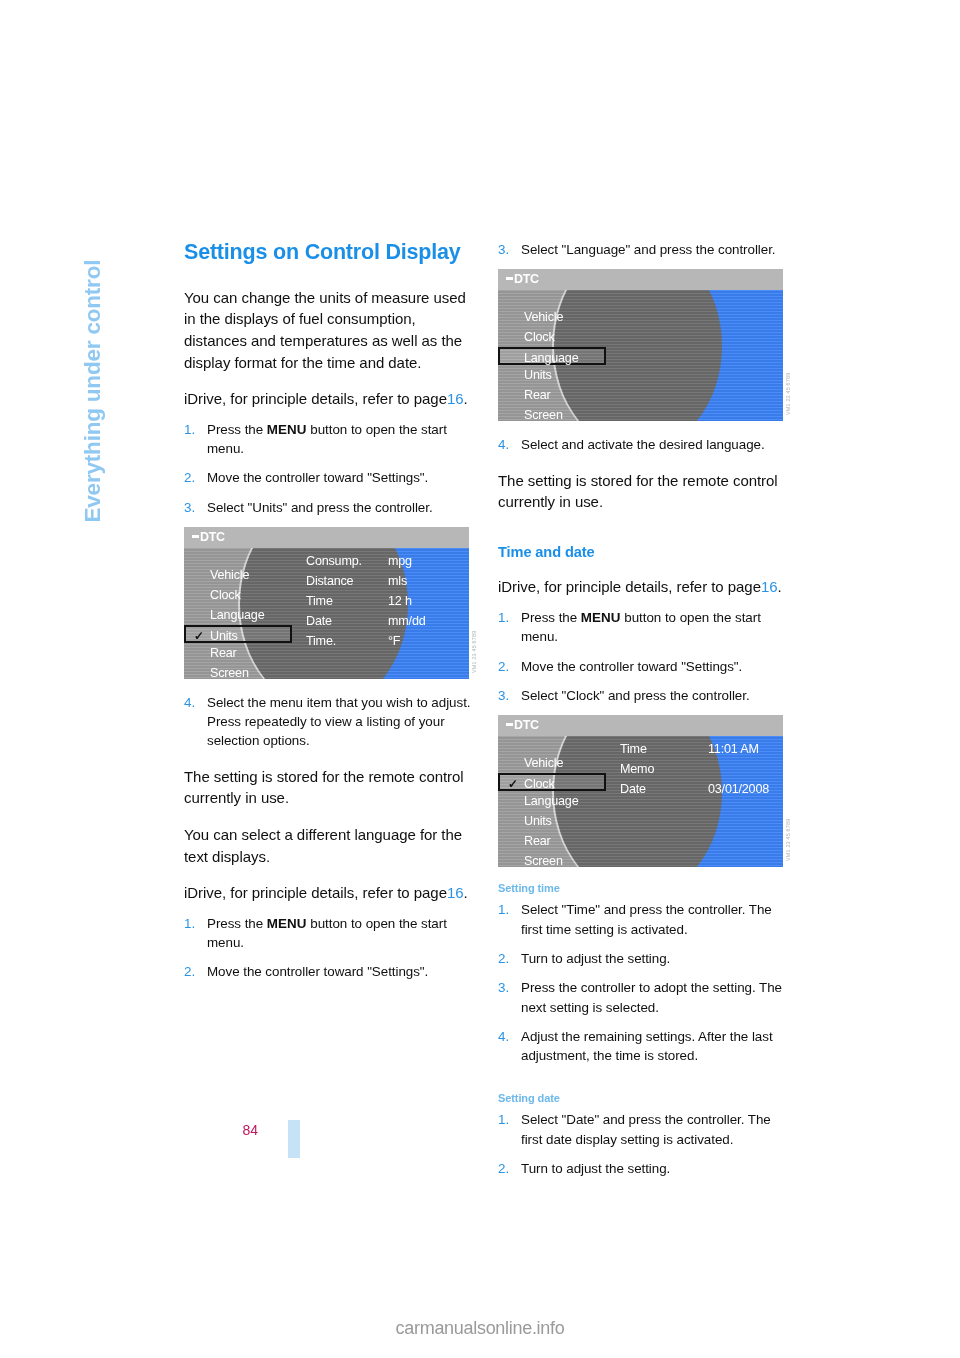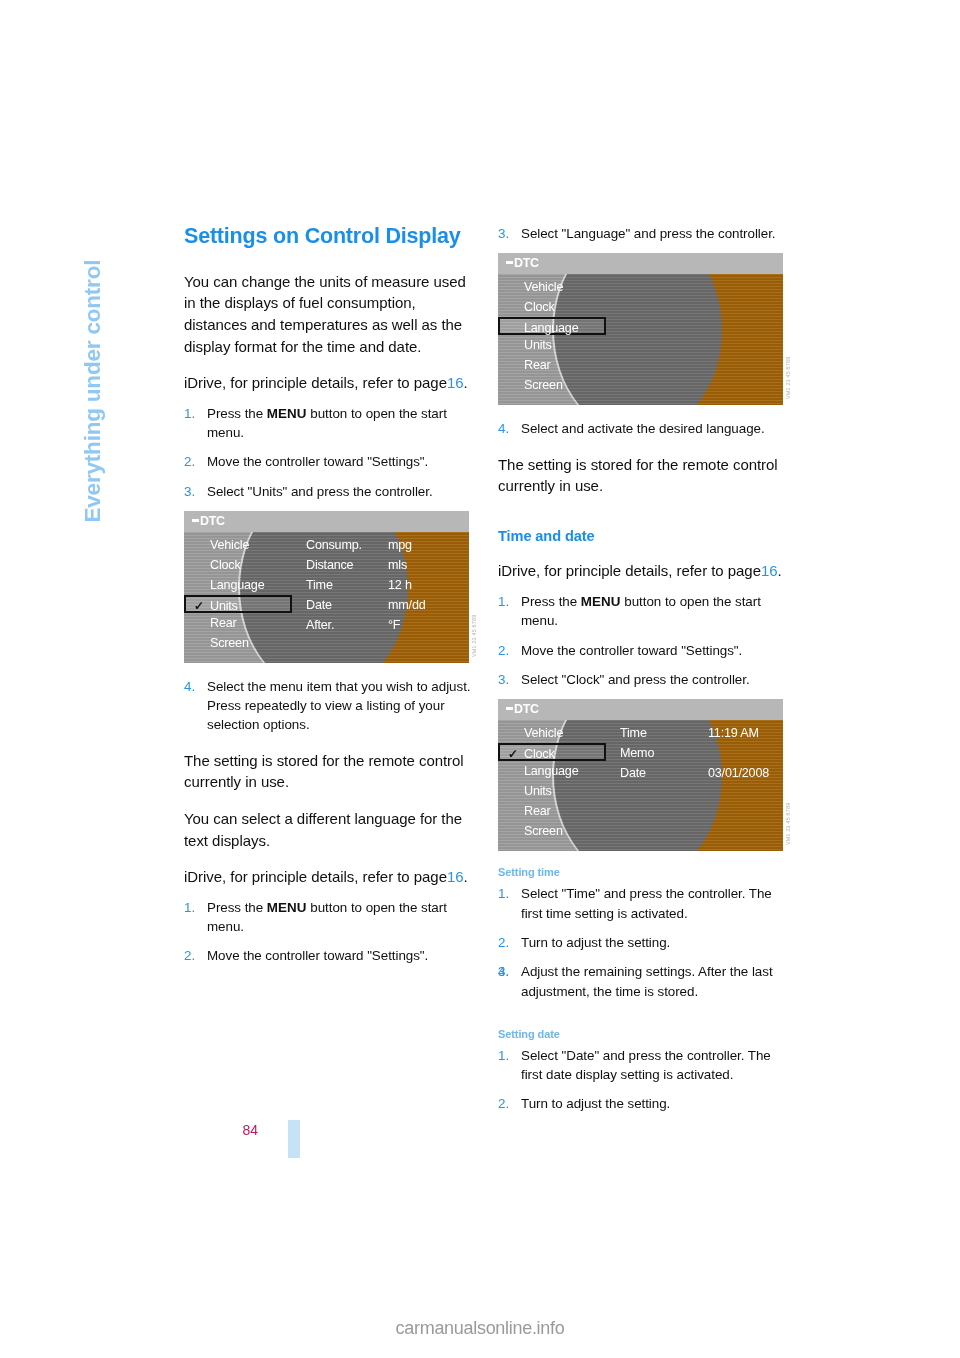--- a/index.html
+++ b/index.html
@@ -42,21 +42,21 @@
     font-weight: bold;
     color: #8fc8f2;
     letter-spacing: -0.2px;
     line-height: 1;
   }
 
   
   .col {
     position: absolute;
     width: 297px;
-    top: 224px;
+    top: 240px;
   }
   .col-left  { left: 184px; }
   .col-right { left: 498px; }
 
   
   h1.title {
     margin: 0 0 22px 0;
     font-size: 21.5px;
     font-weight: bold;
     color: #1a8fe8;
@@ -127,21 +127,21 @@
   .figure {
     position: relative;
     margin: 8px 0 14px 0;
     width: 297px;
   }
   .screen {
     position: relative;
     width: 285px;
     height: 152px;
     overflow: hidden;
-    background: #a16207;
+    background: #3b82f6;
     border: 0;
   }
 
   
   .scr-head {
     position: absolute;
     left: 0; top: 0;
     width: 100%;
     height: 21px;
     background: #b7b7b7;
@@ -200,21 +200,21 @@
     );
     z-index: 6;
     pointer-events: none;
   }
 
   .scr-menu {
     position: absolute;
     left: 0; top: 21px;
     width: 112px;
     z-index: 7;
-    padding-top: 3px;
+    padding-top: 17px;
   }
   .scr-menu .item {
     position: relative;
     height: 20px;
     line-height: 20px;
     font-size: 12.6px;
     color: #ffffff;
     padding-left: 26px;
     white-space: nowrap;
     letter-spacing: -0.2px;
@@ -373,21 +373,21 @@
             </div>
           <div class="row">
               <span class="rlabel">Time</span>
               <span class="rvalue">12 h</span>
             </div>
           <div class="row">
               <span class="rlabel">Date</span>
               <span class="rvalue">mm/dd</span>
             </div>
           <div class="row">
-              <span class="rlabel">After.</span>
+              <span class="rlabel">Time.</span>
               <span class="rvalue">°F</span>
             </div>
         </div>
         <div class="scr-stripes"></div>
       </div>
       <div class="fig-code">VM1 23 45 6789</div>
     </div>
 
     <ol class="steps">
       <li>
@@ -480,21 +480,21 @@
           <div class="item"><span>Vehicle</span></div>
           <div class="item sel"><span class="tick">✓</span><span>Clock</span></div>
           <div class="item"><span>Language</span></div>
           <div class="item"><span>Units</span></div>
           <div class="item"><span>Rear</span></div>
           <div class="item"><span>Screen</span></div>
         </div>
         <div class="scr-right wide">
           <div class="row">
               <span class="rlabel">Time</span>
-              <span class="rvalue">11:19 AM</span>
+              <span class="rvalue">11:01 AM</span>
             </div>
           <div class="row">
               <span class="rlabel">Memo</span>
               <span class="rvalue"></span>
             </div>
           <div class="row">
               <span class="rlabel">Date</span>
               <span class="rvalue">03/01/2008</span>
             </div>
         </div>
@@ -506,21 +506,21 @@
     <h3 class="subsub">Setting time</h3>
 
     <ol class="steps">
       <li>
         <span class="num">1.</span><span>Select "Time" and press the controller. The first time setting is activated.</span>
       </li>
       <li>
         <span class="num">2.</span><span>Turn to adjust the setting.</span>
       </li>
       <li>
-        <span class="num">3.</span>
+        <span class="num">3.</span><span>Press the controller to adopt the setting. The next setting is selected.</span>
       </li>
       <li>
         <span class="num">4.</span><span>Adjust the remaining settings. After the last adjustment, the time is stored.</span>
       </li>
     </ol>
 
     <h3 class="subsub spaced">Setting date</h3>
 
     <ol class="steps">
       <li>

